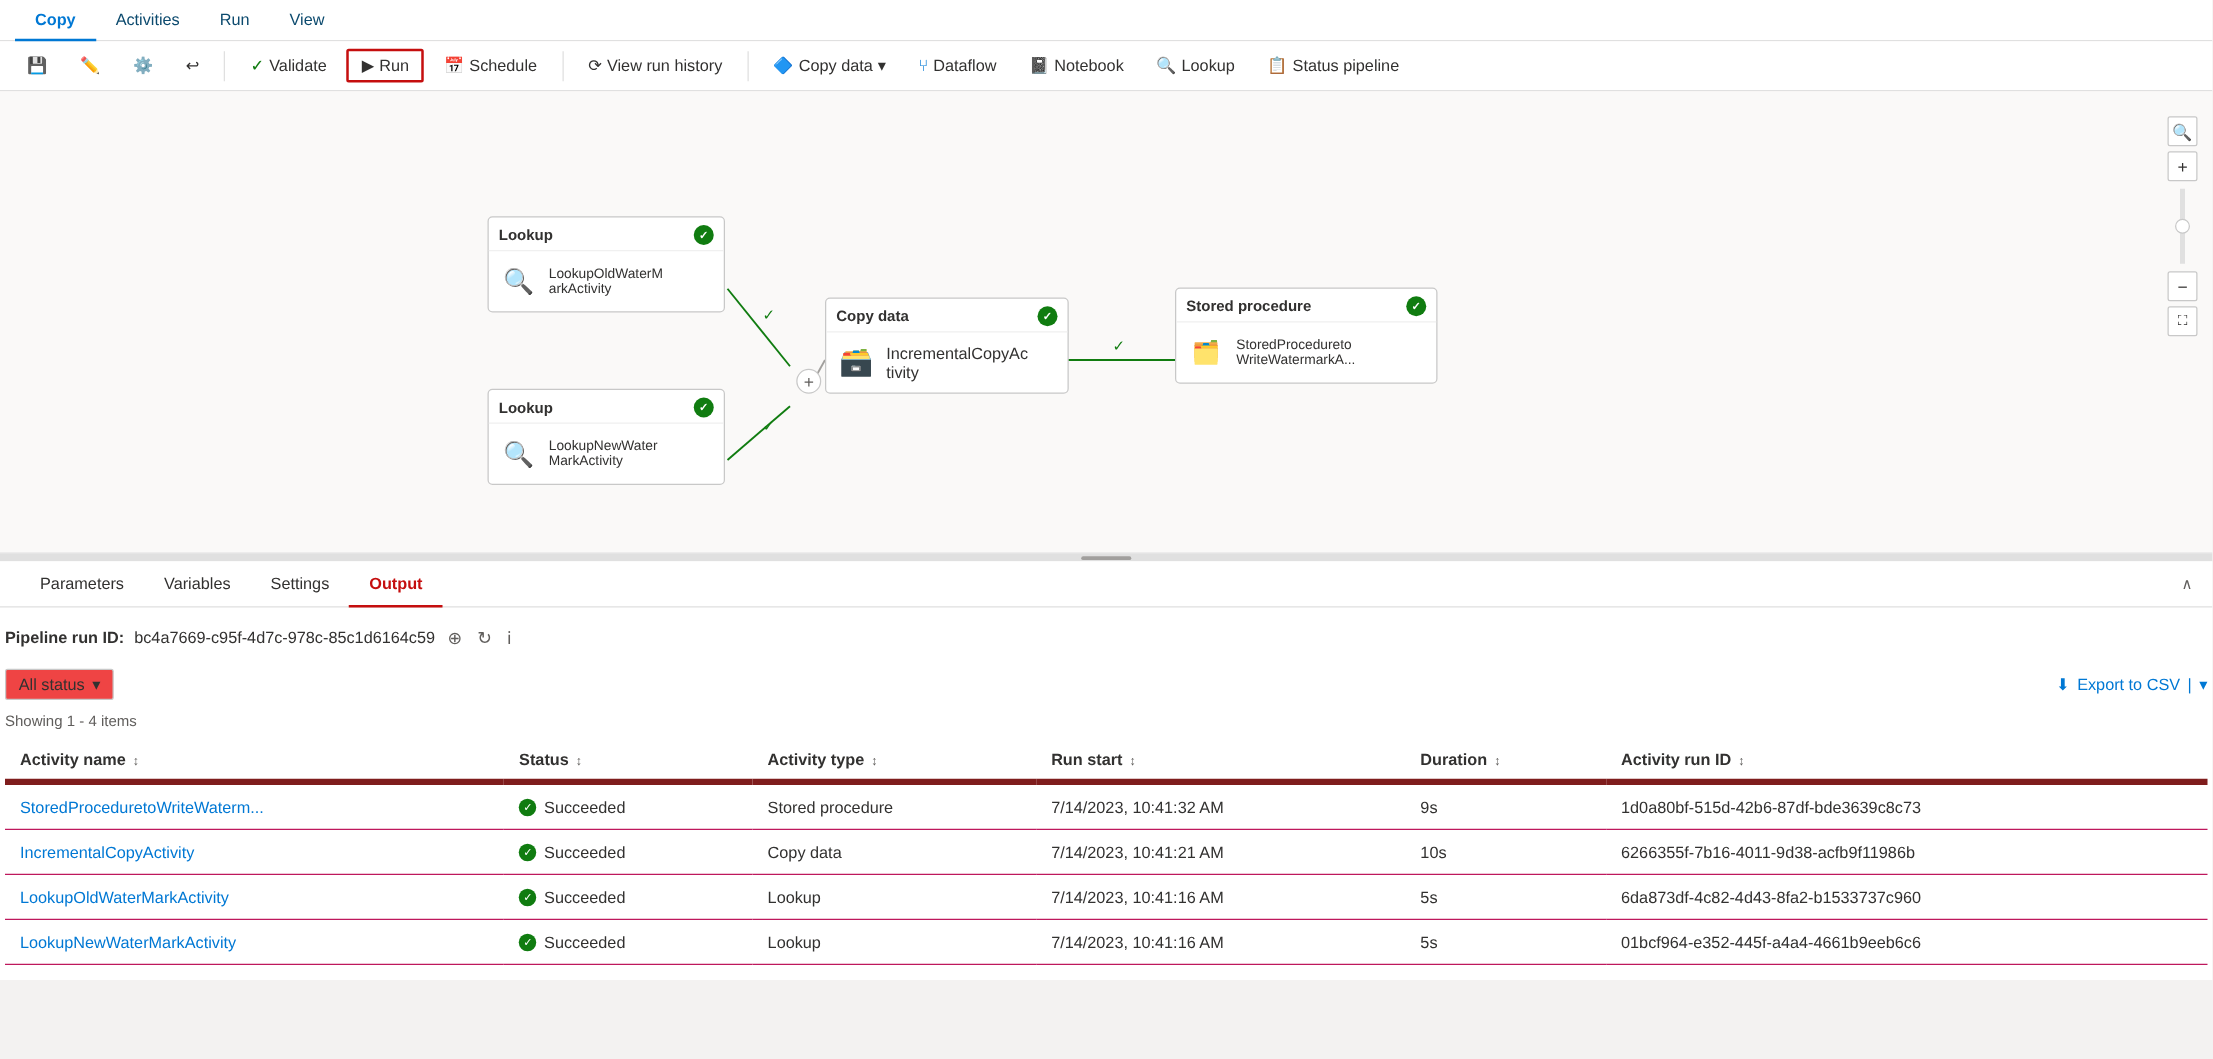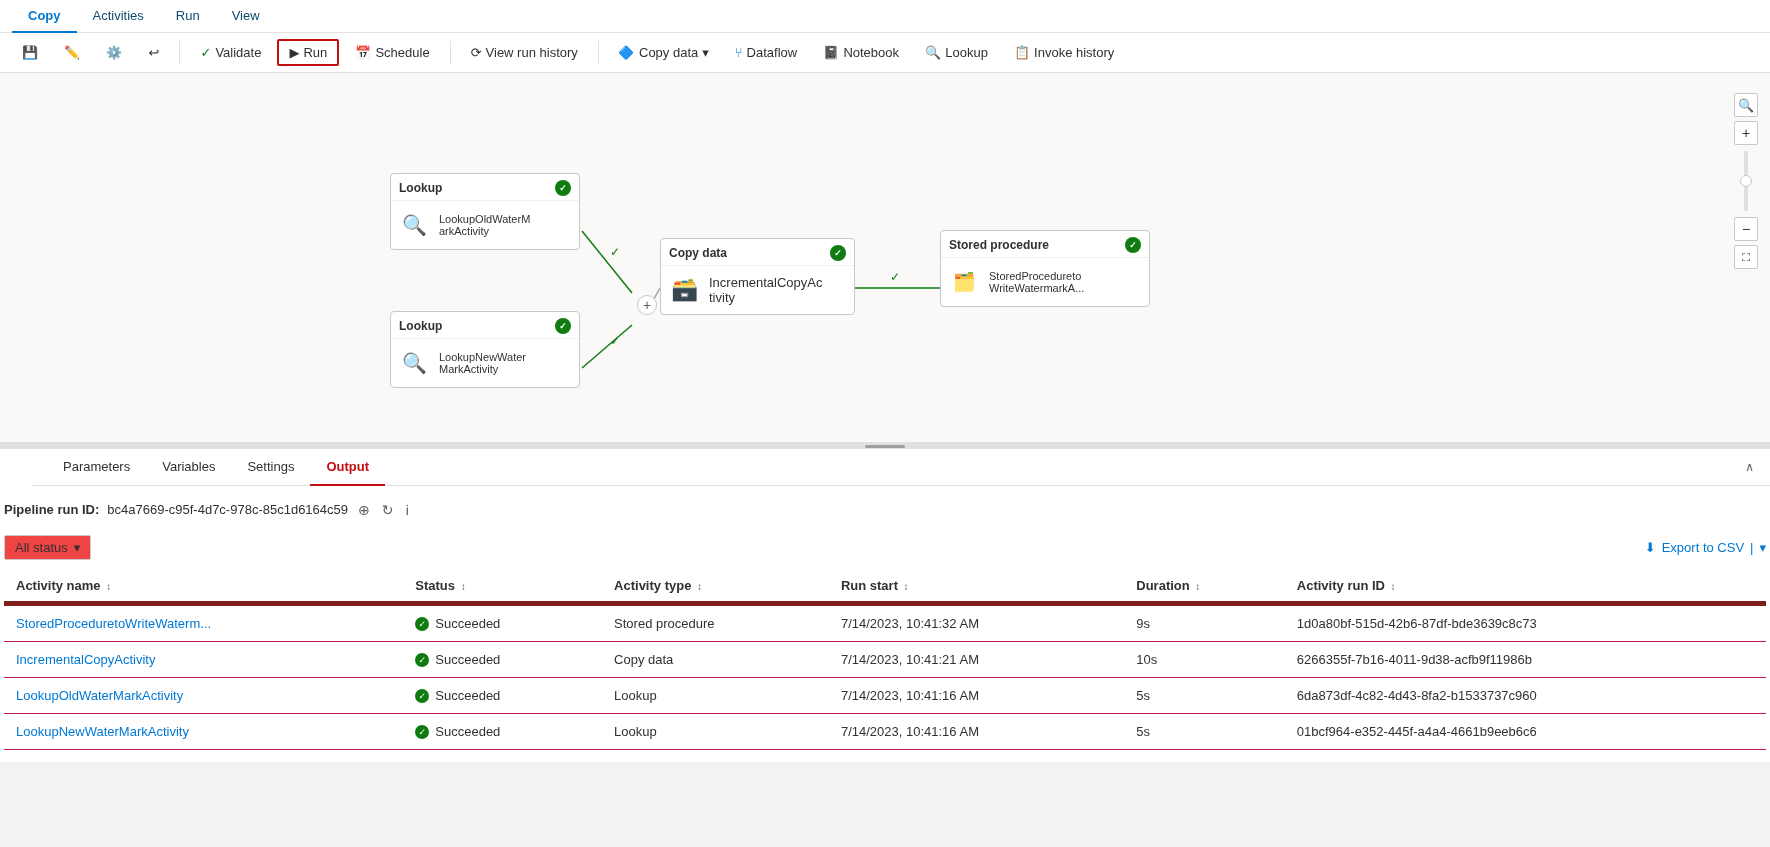--- a/index.html
+++ b/index.html
@@ -173,21 +173,20 @@
     .bottom-panel {
       background: #fff;
       flex: 1;
     }
     .panel-tabs {
       display: flex;
       align-items: center;
       justify-content: space-between;
       border-bottom: 1px solid #e0e0e0;
       padding: 0 16px;
-      margin-left: 31px;
     }
     .panel-tab-list {
       display: flex;
       gap: 0;
     }
     .panel-tab {
       padding: 10px 16px;
       cursor: pointer;
       font-size: 13px;
       color: #323130;
@@ -383,21 +382,21 @@
   <button class="toolbar-btn">
     <span>📓</span>
     <span>Notebook</span>
   </button>
   <button class="toolbar-btn">
     <span style="color:#00b7c3;">🔍</span>
     <span>Lookup</span>
   </button>
   <button class="toolbar-btn">
     <span style="color:#0078d4;">📋</span>
-    <span>Invoke history</span>
+    <span>Status pipeline</span>
   </button>
 </div>
 
 <div class="pipeline-canvas">
 
   <svg class="pipeline-svg">
 
     <line x1="582" y1="158" x2="632" y2="220" stroke="#107c10" stroke-width="1.5"></line>
 
     <line x1="582" y1="295" x2="632" y2="252" stroke="#107c10" stroke-width="1.5"></line>
@@ -509,20 +508,21 @@
         <span>▾</span>
       </div>
       <div class="export-btn">
         <span>⬇</span>
         <span>Export to CSV</span>
         <span>|</span>
         <span>▾</span>
       </div>
     </div>
 
+    <div class="showing-count">Showing 1 - 4 items</div>
 
     <table class="output-table">
       <thead>
         <tr>
           <th>
             <span>Activity name</span>
             <span class="sort-icon">↕</span>
           </th>
           <th>
             <span>Status</span>

